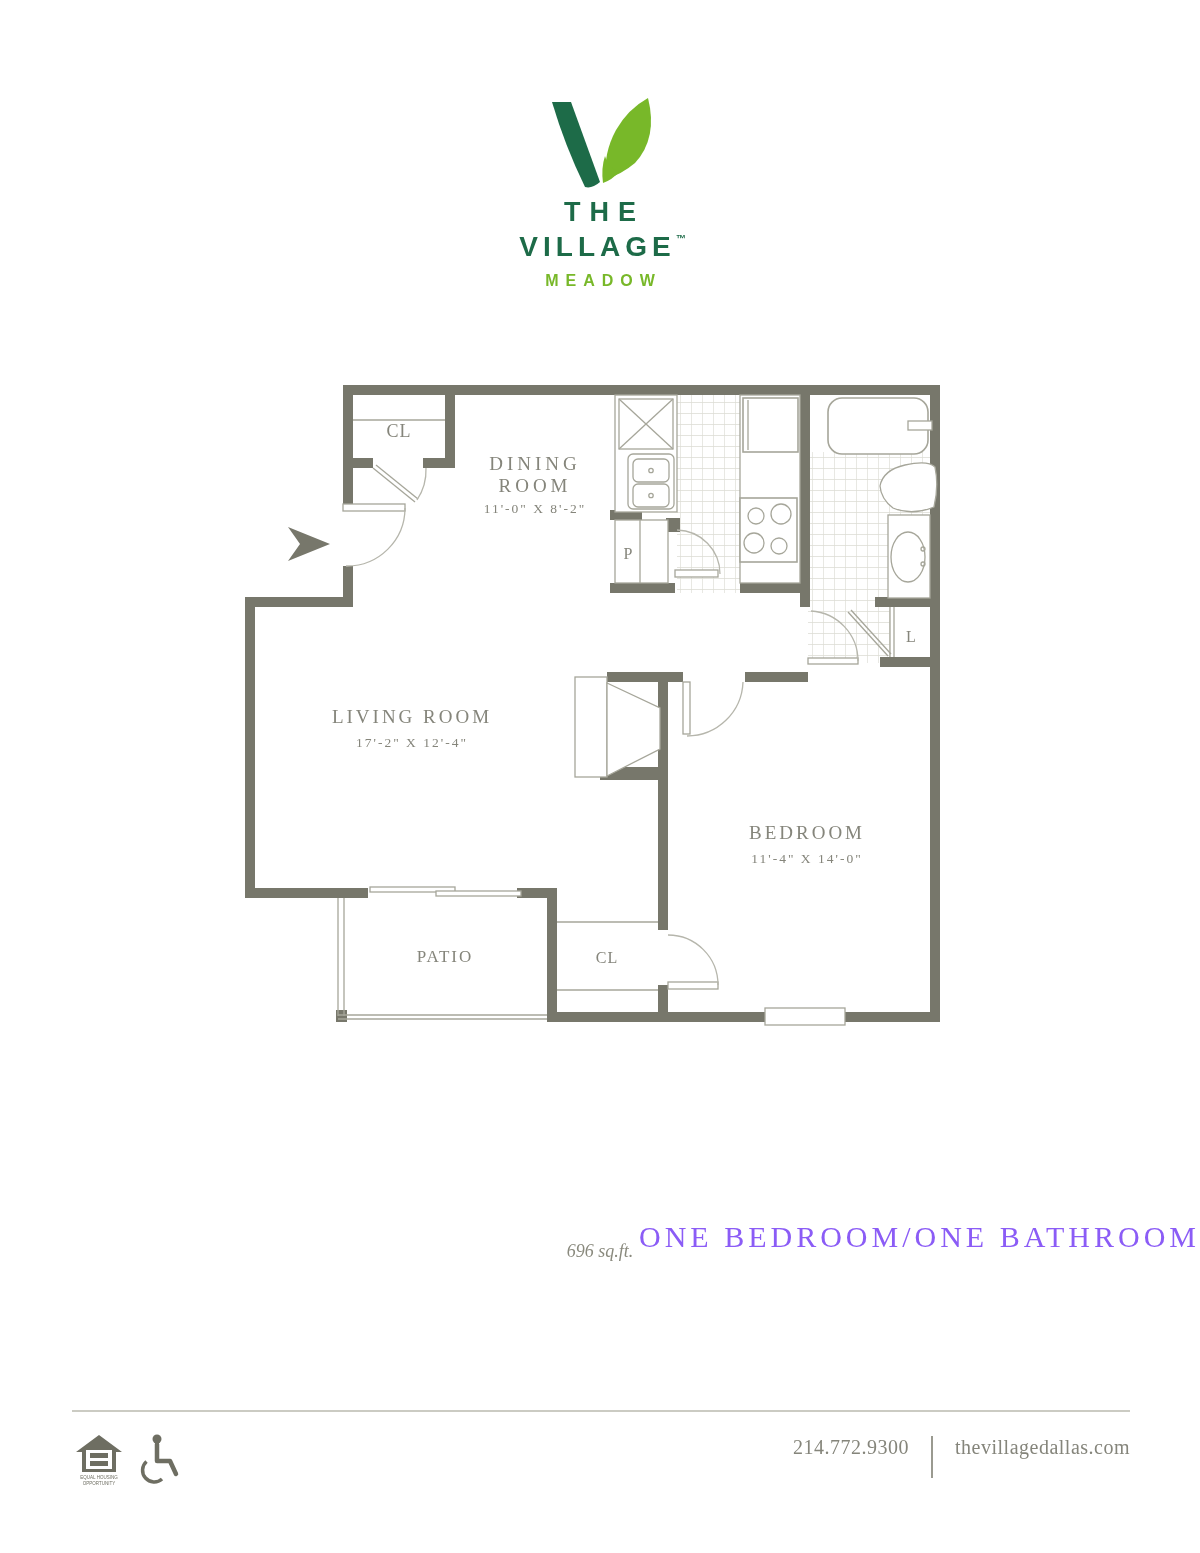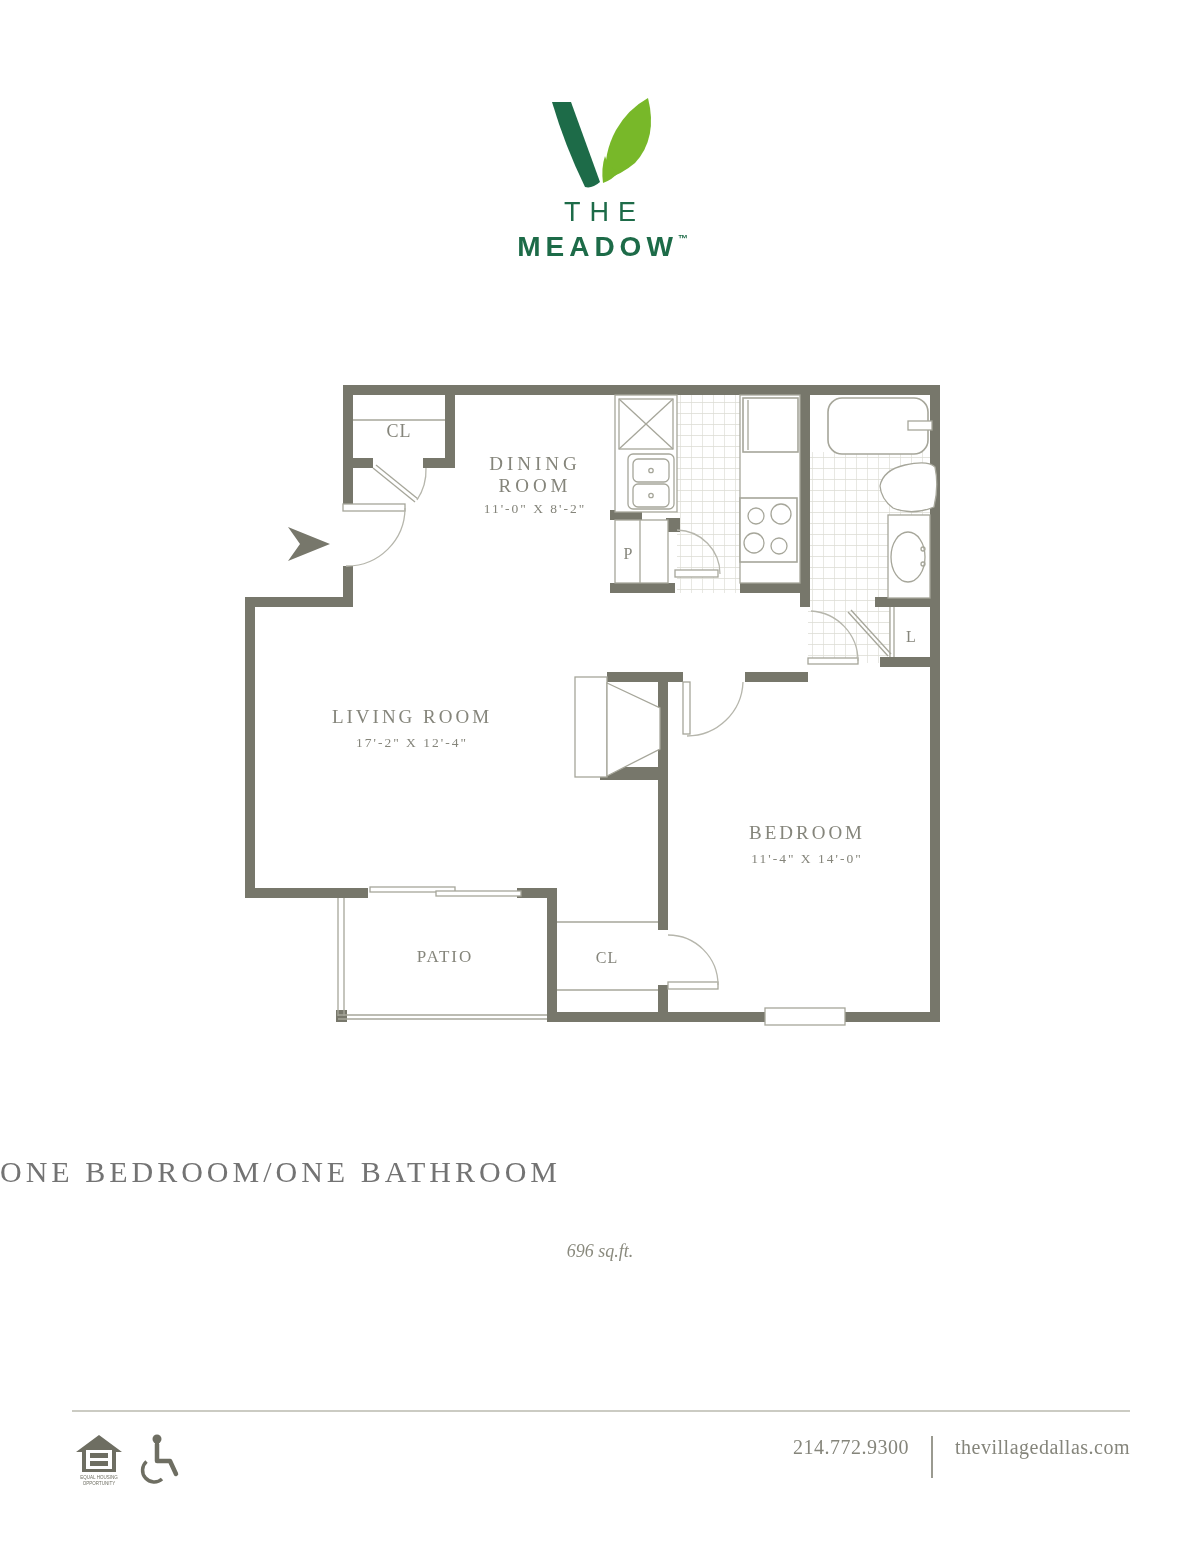--- a/index.html
+++ b/index.html
@@ -1,33 +1,33 @@
 <!DOCTYPE html>
 <html><head>
 <meta charset="utf-8">
 <style>
   html,body{margin:0;padding:0;background:#fff;}
   #page{position:relative;width:1200px;height:1553px;background:#ffffff;overflow:hidden;
         font-family:"Liberation Serif", serif;}
   
   #logo{position:absolute;top:96px;left:0;width:100%;text-align:center;}
   #logo .mark{display:block;margin:0 auto;}
-  .logo-the{font-family:"Liberation Sans", sans-serif;font-weight:normal;font-size:27px;
+  .logo-the{font-family:"Liberation Sans", sans-serif;font-weight:bold;font-size:27px;
             letter-spacing:9px;color:#1d6b48;margin-top:6px;text-indent:9px;}
   .logo-village{font-family:"Liberation Sans", sans-serif;font-weight:bold;font-size:28px;
             letter-spacing:5px;color:#1d6b48;margin-top:3px;text-indent:5px;}
   .logo-village sup{font-size:10px;letter-spacing:0;vertical-align:14px;}
   .logo-meadow{font-family:"Liberation Sans", sans-serif;font-weight:bold;font-size:16px;
             letter-spacing:7px;color:#78b829;margin-top:9px;text-indent:7px;}
   
   #plan-svg{position:absolute;left:240px;top:380px;}
   .room-label{font-family:"Liberation Serif", serif;fill:#85857b;}
   
-  #unit-title{position:absolute;top:1155px;left:0;width:100%;text-align:left;
-              font-size:30px;letter-spacing:4px;color:#737373;}
+  #unit-title{position:absolute;top:1220px;left:0;width:100%;text-align:right;
+              font-size:30px;letter-spacing:4px;color:#8b5cf6;}
   #unit-sqft{position:absolute;top:1241px;left:0;width:100%;text-align:center;
              font-style:italic;font-size:18px;color:#8a8a7e;}
   
   #footer-rule{position:absolute;top:1410px;left:72px;width:1058px;height:2px;background:#cbcbc3;}
   #footer-icons{position:absolute;left:74px;top:1433px;display:flex;align-items:flex-start;gap:12px;}
   #footer-contact{position:absolute;right:70px;top:1436px;display:flex;align-items:flex-start;gap:22px;
                   font-size:20px;color:#85857b;letter-spacing:0.5px;}
   .contact-divider{width:2px;height:42px;background:#9a9a90;}
 </style>
 </head>
@@ -35,21 +35,22 @@
 
 <div id="page">
 
   <div id="logo">
     <svg class="mark" width="130" height="95" viewBox="0 0 130 95">
       <path d="M 17 6 L 36 6 L 65 86 Q 57 93 50 91 Q 30 50 17 6 Z" fill="#1d6b48"></path>
       <path d="M 113 2 Q 123 42 100 67 Q 87 78 71 83 Q 68 58 81 34 Q 93 13 113 2 Z" fill="#78b829"></path>
       <path d="M 68 87 Q 66 72 70 60 Q 74 74 85 75 Q 77 84 68 87 Z" fill="#78b829"></path>
     </svg>
     <div class="logo-the">THE</div>
-    <div class="logo-village"><span>MEADOW</span><sup>™</sup></div>
+    <div class="logo-village"><span>VILLAGE</span><sup>™</sup></div>
+    <div class="logo-meadow">MEADOW</div>
   </div>
 
   <svg id="plan-svg" width="710" height="650" viewBox="0 0 710 650">
     <defs>
       <pattern id="tile" width="11" height="11" patternUnits="userSpaceOnUse">
         <rect width="11" height="11" fill="#ffffff"></rect>
         <path d="M11 0H0V11" fill="none" stroke="#dcdcd4" stroke-width="1.3"></path>
       </pattern>
     </defs>
 

